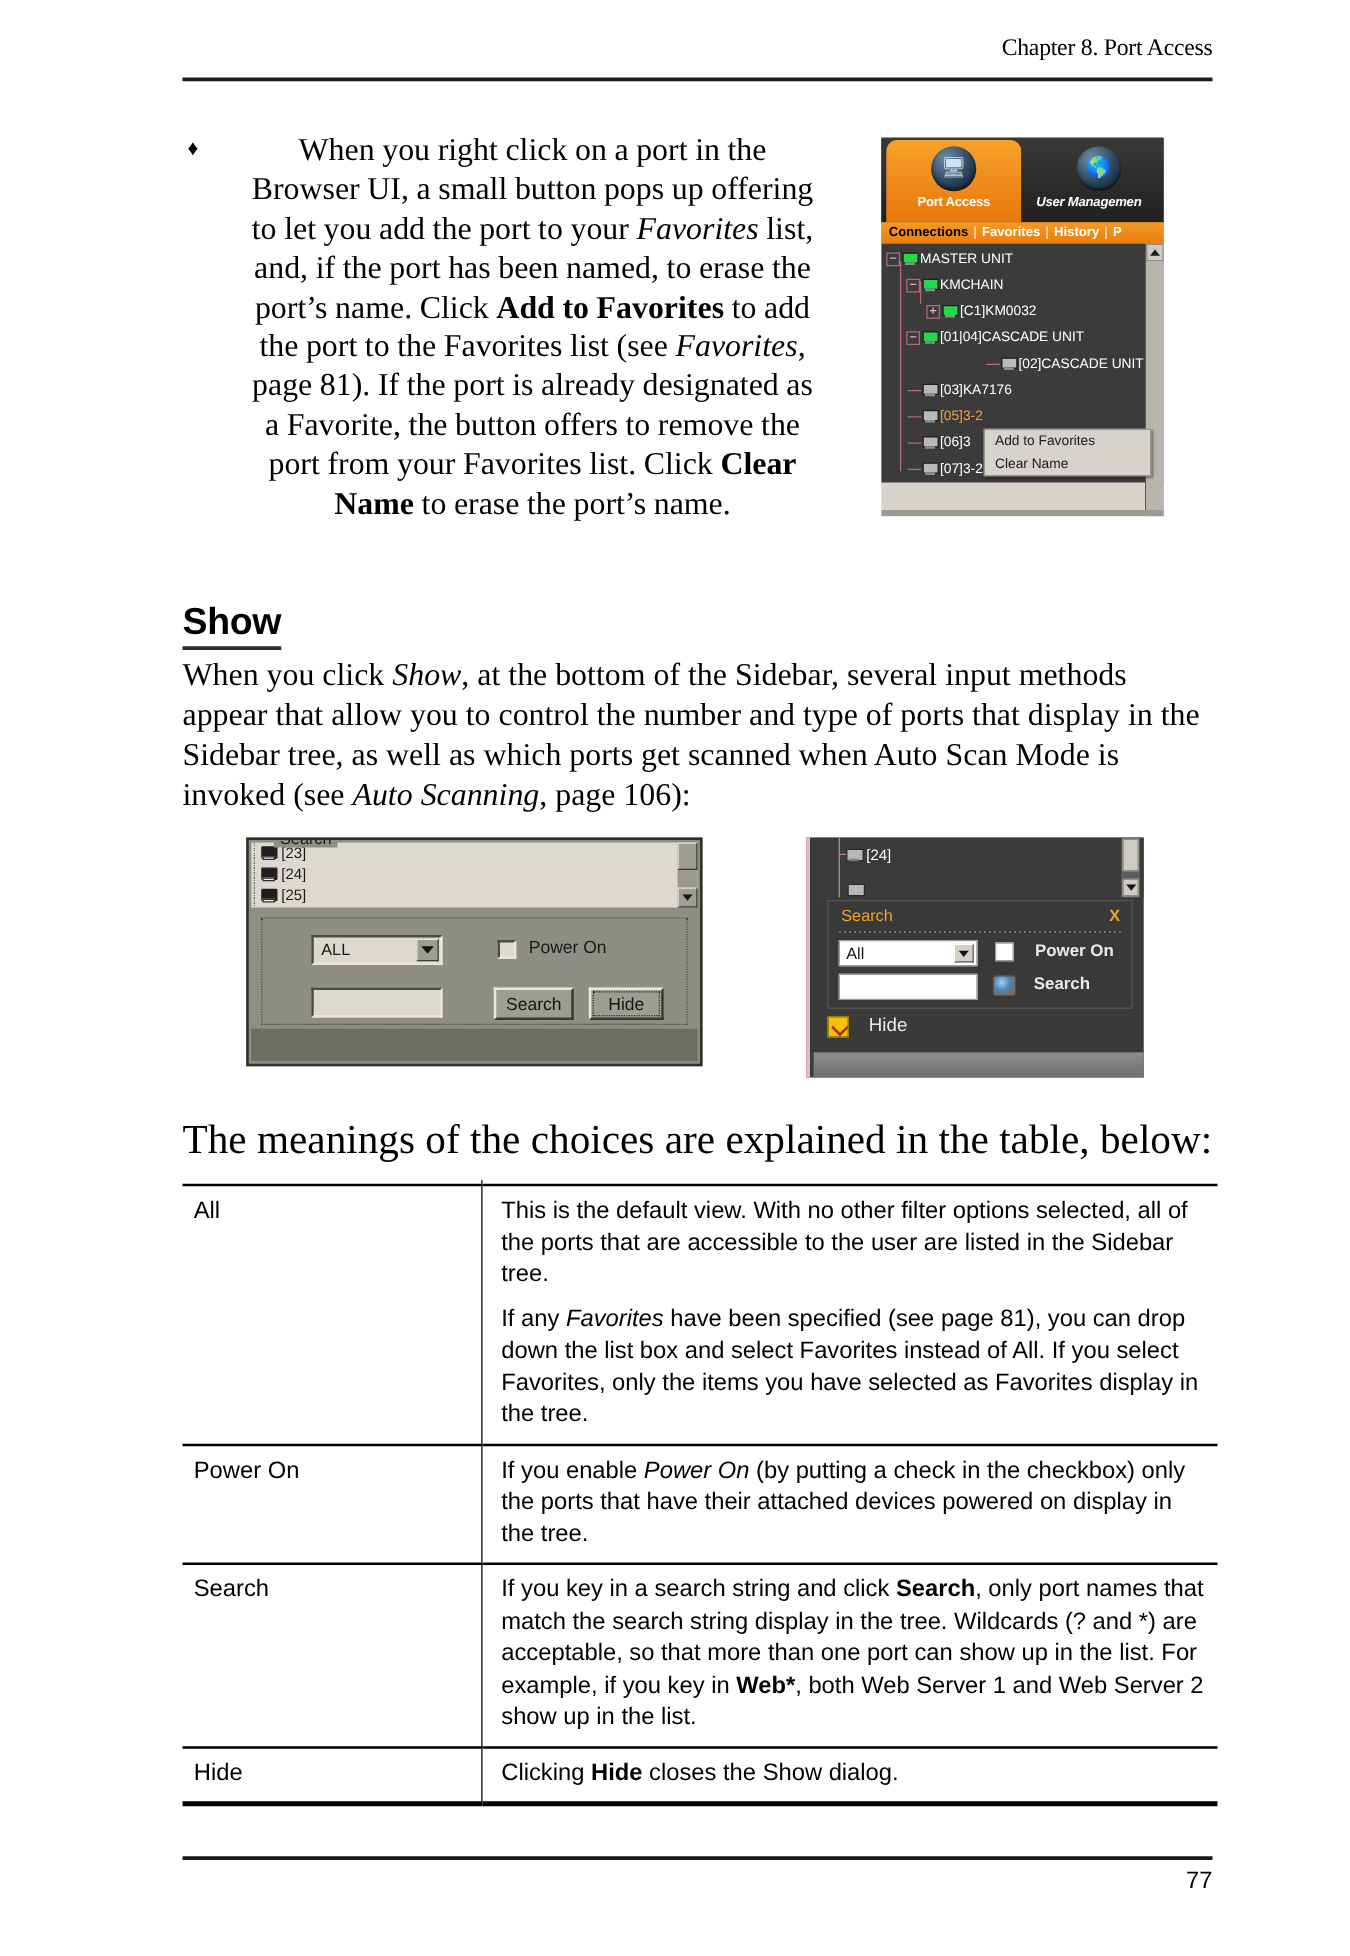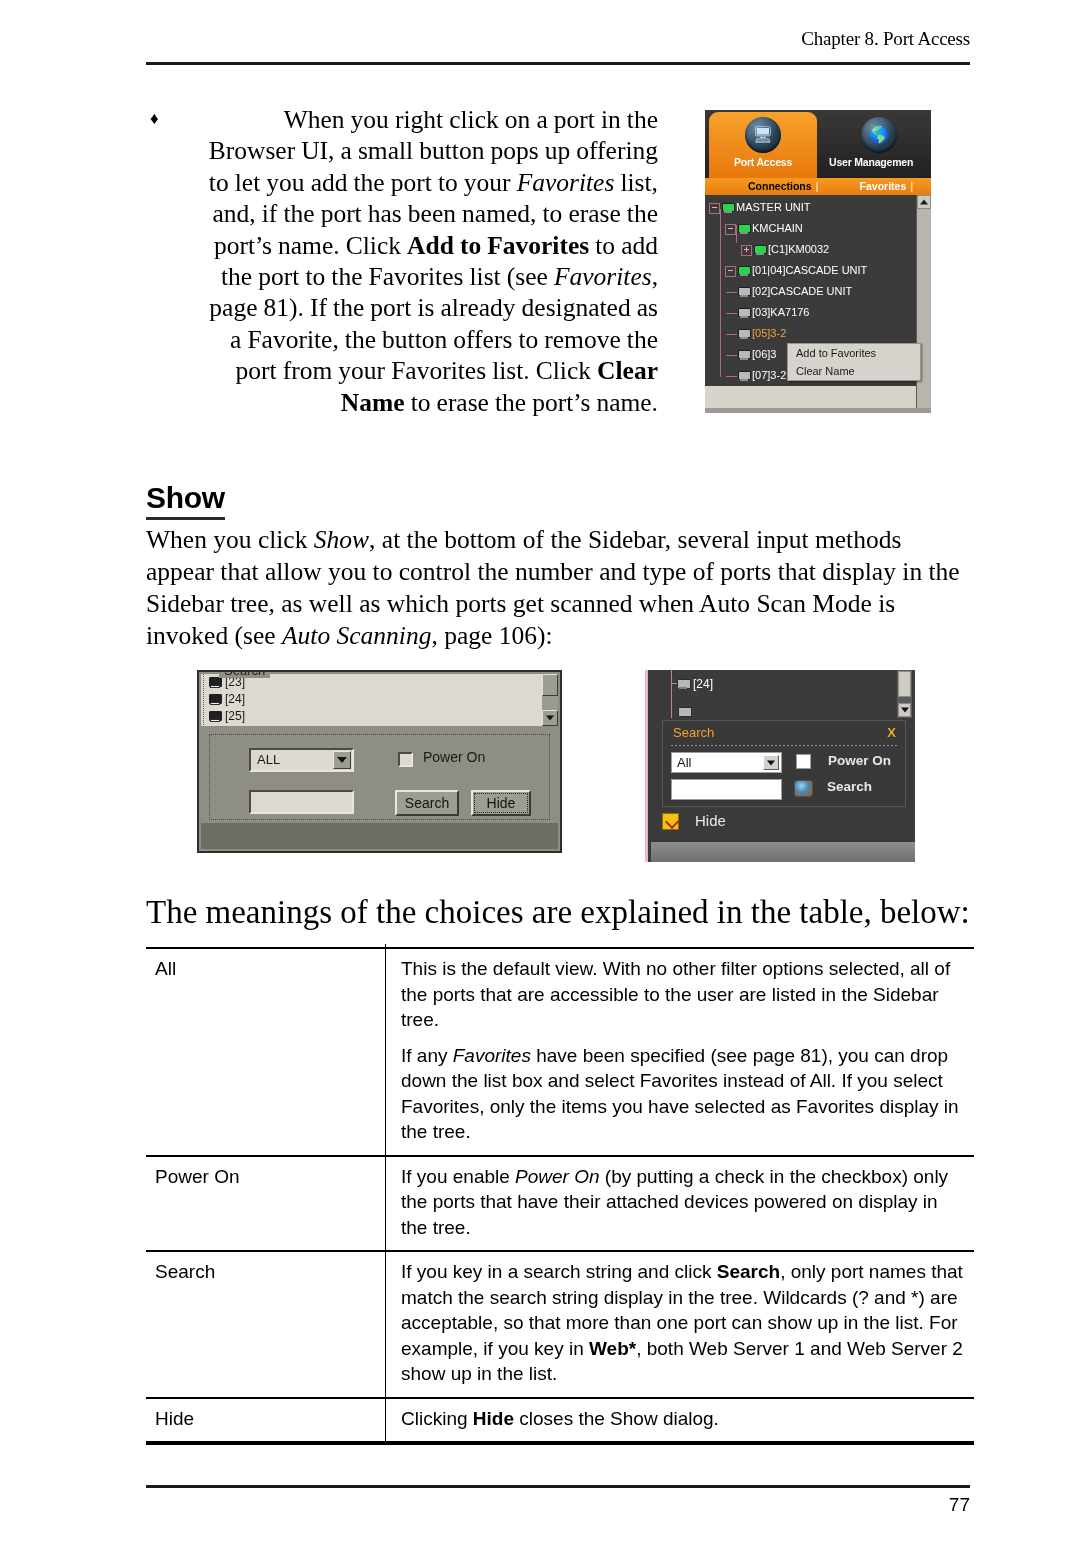--- a/index.html
+++ b/index.html
@@ -49,21 +49,21 @@
     left: 4px;
     top: 6px;
     font-size: 17px;
     line-height: 1;
     color: #000;
   }
   .bullet-text {
     margin-left: 48px;
     font-size: 25.5px;
     line-height: 31.4px;
-    text-align: right;
+    text-align: center;
     word-spacing: -0.3px;
   }
   .bullet-text i { font-style: italic; }
   .bullet-text b { font-weight: bold; }
 
   
   .section-heading {
     position: absolute;
     left: 146px;
     top: 482px;
@@ -154,35 +154,36 @@
     top: 44px;
     font-size: 10.5px;
     font-weight: bold;
     color: #ffffff;
     white-space: nowrap;
     letter-spacing: -0.2px;
   }
   .pa-tab.inactive .pa-tab-label {
     text-align: left;
     left: 4px;
+    font-style: italic;
   }
   .pa-subtabs {
     position: absolute;
     left: 0; top: 68px;
     width: 226px; height: 17px;
     background: #ef8a16;
     background-image: linear-gradient(180deg,#f59a24 0%, #e87d0b 100%);
     font-size: 10.5px;
     font-weight: bold;
     color: #ffffff;
     line-height: 17px;
     white-space: nowrap;
     overflow: hidden;
   }
-  .pa-subtabs .st { padding: 0 4px; margin-left: 37px; }
+  .pa-subtabs .st { padding: 0 4px; }
   .pa-subtabs .st.first { color: #000000; padding-left: 6px; }
   .pa-subtabs .sep { color: #ffd9a8; }
 
   .pa-tree {
     position: absolute;
     left: 0; top: 85px;
     width: 226px; height: 191px;
     background: #3b3b3b;
     overflow: hidden;
   }
@@ -862,21 +863,21 @@
       </div>
       <div class="pa-node" style="padding-left:20px;">
         <span class="pa-exp"></span><span class="pa-mon"></span><span>KMCHAIN</span>
       </div>
       <div class="pa-node" style="padding-left:36px;">
         <span class="pa-exp plus"></span><span class="pa-mon"></span><span>[C1]KM0032</span>
       </div>
       <div class="pa-node" style="padding-left:20px;">
         <span class="pa-exp"></span><span class="pa-mon"></span><span>[01|04]CASCADE UNIT</span>
       </div>
-      <div class="pa-node" style="padding-left:21px;">
+      <div class="pa-node" style="padding-left:21px;text-align:right;">
         <span class="pa-dash"></span><span class="pa-mon gray"></span><span>[02]CASCADE UNIT</span>
       </div>
       <div class="pa-node" style="padding-left:21px;">
         <span class="pa-dash"></span><span class="pa-mon gray"></span><span>[03]KA7176</span>
       </div>
       <div class="pa-node hl" style="padding-left:21px;">
         <span class="pa-dash"></span><span class="pa-mon gray"></span><span>[05]3-2</span>
       </div>
       <div class="pa-node" style="padding-left:21px;">
         <span class="pa-dash"></span><span class="pa-mon gray"></span><span>[06]3</span>

